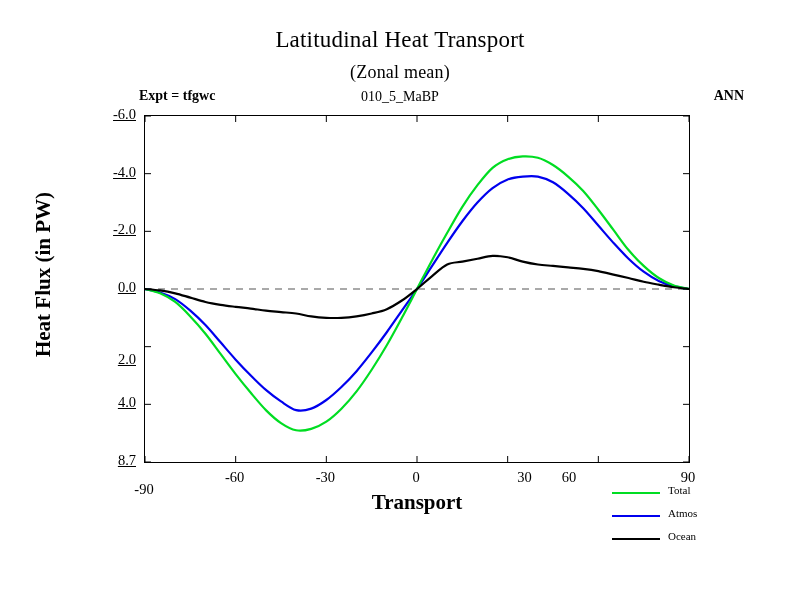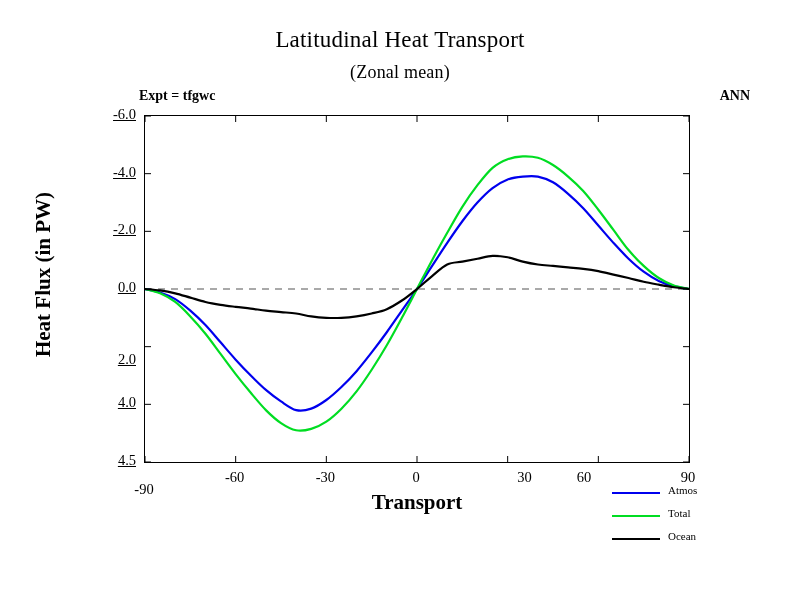--- a/index.html
+++ b/index.html
@@ -38,21 +38,21 @@
     position: absolute;
     font-size: 14px;
     font-weight: bold;
     font-family: "Liberation Serif", serif;
   }
   #annot-expt { left: 139px; top: 88px; }
   #annot-center {
     left: 0; width: 800px; text-align: center; top: 89px;
     font-size: 14px; font-weight: normal;
   }
-  #annot-ann { right: 50px; top: 88px; }
+  #annot-ann { right: 56px; top: 88px; }
 
   #plot-area {
     position: absolute;
     left: 144px;
     top: 115px;
     width: 546px;
     height: 348px;
     border: 1px solid #000000;
     box-sizing: border-box;
     background: #ffffff;
@@ -124,20 +124,21 @@
 </style>
 </head>
 <body>
 
 <div id="figure">
 
   <div class="title" id="chart-title">Latitudinal Heat Transport</div>
   <div class="title" id="chart-subtitle">(Zonal mean)</div>
 
   <div class="annot" id="annot-expt">Expt = tfgwc</div>
+  <div class="annot" id="annot-center">010_5_MaBP</div>
   <div class="annot" id="annot-ann">ANN</div>
 
   <div id="plot-area">
     <svg id="plot-svg" width="544" height="346" viewBox="0 0 544 346">
         <line x1="0" y1="173" x2="544" y2="173" stroke="#555555" stroke-width="1.2" stroke-dasharray="7,6"></line>
         <line x1="0" y1="346" x2="0" y2="340" stroke="#000" stroke-width="1"></line>
         <line x1="0" y1="0" x2="0" y2="6" stroke="#000" stroke-width="1"></line>
         <line x1="90.66666666666666" y1="346" x2="90.66666666666666" y2="340" stroke="#000" stroke-width="1"></line>
         <line x1="90.66666666666666" y1="0" x2="90.66666666666666" y2="6" stroke="#000" stroke-width="1"></line>
         <line x1="181.33333333333331" y1="346" x2="181.33333333333331" y2="340" stroke="#000" stroke-width="1"></line>
@@ -167,44 +168,44 @@
         <path d="M 0.00 173.00 C 2.52 173.58 10.07 174.78 15.11 176.46 C 20.15 178.14 25.19 180.06 30.22 183.09 C 35.26 186.12 40.30 190.30 45.33 194.63 C 50.37 198.95 55.41 203.76 60.44 209.04 C 65.48 214.33 70.52 220.57 75.56 226.34 C 80.59 232.11 85.63 238.12 90.67 243.64 C 95.70 249.17 100.74 254.45 105.78 259.50 C 110.81 264.55 115.85 269.59 120.89 273.92 C 125.93 278.24 130.96 282.09 136.00 285.45 C 141.04 288.81 146.07 292.90 151.11 294.10 C 156.15 295.30 161.19 294.34 166.22 292.66 C 171.26 290.98 176.30 287.61 181.33 284.01 C 186.37 280.40 191.41 275.84 196.44 271.03 C 201.48 266.23 206.52 260.94 211.56 255.18 C 216.59 249.41 221.63 242.92 226.67 236.43 C 231.70 229.95 236.74 223.22 241.78 216.25 C 246.81 209.28 251.85 201.83 256.89 194.63 C 261.93 187.42 266.96 180.45 272.00 173.00 C 277.04 165.55 282.07 157.62 287.11 149.93 C 292.15 142.24 297.19 134.32 302.22 126.87 C 307.26 119.42 312.30 111.97 317.33 105.24 C 322.37 98.51 327.41 92.03 332.44 86.50 C 337.48 80.97 342.52 75.93 347.56 72.08 C 352.59 68.24 357.63 65.36 362.67 63.43 C 367.70 61.51 372.74 61.03 377.78 60.55 C 382.81 60.07 387.85 59.59 392.89 60.55 C 397.93 61.51 402.96 63.43 408.00 66.32 C 413.04 69.20 418.07 73.52 423.11 77.85 C 428.15 82.17 433.19 86.98 438.22 92.27 C 443.26 97.55 448.30 103.80 453.33 109.57 C 458.37 115.33 463.41 121.34 468.44 126.87 C 473.48 132.39 478.52 137.92 483.56 142.72 C 488.59 147.53 493.63 152.00 498.67 155.70 C 503.70 159.40 508.74 162.52 513.78 164.93 C 518.81 167.33 523.85 168.77 528.89 170.12 C 533.93 171.46 541.48 172.52 544.00 173.00" fill="none" stroke="#0000ee" stroke-width="2.2" stroke-linejoin="round" stroke-linecap="round"></path>
         <path d="M 0.00 173.00 C 2.52 173.72 10.07 175.16 15.11 177.33 C 20.15 179.49 25.19 182.13 30.22 185.98 C 35.26 189.82 40.30 195.11 45.33 200.39 C 50.37 205.68 55.41 211.44 60.44 217.69 C 65.48 223.94 70.52 231.15 75.56 237.88 C 80.59 244.60 85.63 251.57 90.67 258.06 C 95.70 264.55 100.74 270.79 105.78 276.80 C 110.81 282.81 115.85 289.05 120.89 294.10 C 125.93 299.15 130.96 303.71 136.00 307.07 C 141.04 310.44 146.07 313.32 151.11 314.28 C 156.15 315.24 161.19 314.28 166.22 312.84 C 171.26 311.40 176.30 309.00 181.33 305.63 C 186.37 302.27 191.41 297.70 196.44 292.66 C 201.48 287.61 206.52 281.85 211.56 275.36 C 216.59 268.87 221.63 261.42 226.67 253.73 C 231.70 246.04 236.74 237.88 241.78 229.23 C 246.81 220.58 251.85 211.20 256.89 201.83 C 261.93 192.46 266.96 182.61 272.00 173.00 C 277.04 163.39 282.07 153.54 287.11 144.17 C 292.15 134.80 297.19 125.67 302.22 116.78 C 307.26 107.88 312.30 98.75 317.33 90.83 C 322.37 82.90 327.41 75.69 332.44 69.20 C 337.48 62.71 342.52 56.23 347.56 51.90 C 352.59 47.58 357.63 45.17 362.67 43.25 C 367.70 41.33 372.74 40.61 377.78 40.37 C 382.81 40.13 387.85 40.37 392.89 41.81 C 397.93 43.25 402.96 45.89 408.00 49.02 C 413.04 52.14 418.07 56.22 423.11 60.55 C 428.15 64.87 433.19 69.44 438.22 74.97 C 443.26 80.49 448.30 87.22 453.33 93.71 C 458.37 100.20 463.41 107.16 468.44 113.89 C 473.48 120.62 478.52 128.07 483.56 134.08 C 488.59 140.08 493.63 145.27 498.67 149.93 C 503.70 154.59 508.74 158.78 513.78 162.04 C 518.81 165.31 523.85 167.71 528.89 169.54 C 533.93 171.37 541.48 172.42 544.00 173.00" fill="none" stroke="#00dd22" stroke-width="2.2" stroke-linejoin="round" stroke-linecap="round"></path>
         <path d="M 0.00 173.00 C 2.52 173.24 10.07 173.72 15.11 174.44 C 20.15 175.16 25.19 176.12 30.22 177.33 C 35.26 178.53 40.30 180.21 45.33 181.65 C 50.37 183.09 55.41 184.77 60.44 185.98 C 65.48 187.18 70.52 188.04 75.56 188.86 C 80.59 189.68 85.63 190.25 90.67 190.88 C 95.70 191.50 100.74 191.98 105.78 192.61 C 110.81 193.23 115.85 194.05 120.89 194.63 C 125.93 195.20 130.96 195.59 136.00 196.07 C 141.04 196.55 146.07 196.79 151.11 197.51 C 156.15 198.23 161.19 199.67 166.22 200.39 C 171.26 201.11 176.30 201.59 181.33 201.83 C 186.37 202.07 191.41 202.07 196.44 201.83 C 201.48 201.59 206.52 201.11 211.56 200.39 C 216.59 199.67 221.63 198.71 226.67 197.51 C 231.70 196.31 236.74 195.35 241.78 193.18 C 246.81 191.02 251.85 187.90 256.89 184.53 C 261.93 181.17 266.96 177.08 272.00 173.00 C 277.04 168.92 282.07 164.11 287.11 160.03 C 292.15 155.94 297.19 150.89 302.22 148.49 C 307.26 146.09 312.30 146.57 317.33 145.61 C 322.37 144.65 327.41 143.69 332.44 142.72 C 337.48 141.76 342.52 140.08 347.56 139.84 C 352.59 139.60 357.63 140.32 362.67 141.28 C 367.70 142.24 372.74 144.41 377.78 145.61 C 382.81 146.81 387.85 147.77 392.89 148.49 C 397.93 149.21 402.96 149.45 408.00 149.93 C 413.04 150.41 418.07 150.89 423.11 151.38 C 428.15 151.86 433.19 152.19 438.22 152.82 C 443.26 153.44 448.30 154.16 453.33 155.12 C 458.37 156.08 463.41 157.43 468.44 158.58 C 473.48 159.74 478.52 160.84 483.56 162.04 C 488.59 163.24 493.63 164.69 498.67 165.79 C 503.70 166.90 508.74 167.76 513.78 168.67 C 518.81 169.59 523.85 170.55 528.89 171.27 C 533.93 171.99 541.48 172.71 544.00 173.00" fill="none" stroke="#000000" stroke-width="2.2" stroke-linejoin="round" stroke-linecap="round"></path>
       </svg>
   </div>
 
   <div id="ylabel-title">Heat Flux (in PW)</div>
   <div id="xlabel-title">Transport</div>
 
   <div id="tick-labels">
-      <div class="ylab" style="left: 90px; top: 452px;">4.5</div>
+      <div class="ylab" style="left: 90px; top: 452px;">8.7</div>
       <div class="ylab" style="left: 90px; top: 394.333px;">4.0</div>
       <div class="ylab" style="left: 90px; top: 351px;">2.0</div>
       <div class="ylab" style="left: 90px; top: 279px;">0.0</div>
       <div class="ylab" style="left: 90px; top: 221.333px;">-2.0</div>
       <div class="ylab" style="left: 90px; top: 163.667px;">-4.0</div>
       <div class="ylab" style="left: 90px; top: 106px;">-6.0</div>
       <div class="xlab" style="left: 119px; top: 469px; margin-top: 12px;">-90</div>
       <div class="xlab" style="left: 209.667px; top: 469px;">-60</div>
       <div class="xlab" style="left: 300.333px; top: 469px;">-30</div>
       <div class="xlab" style="left: 391px; top: 469px;">0</div>
       <div class="xlab" style="left: 481.667px; top: 469px; text-align: right;">30</div>
-      <div class="xlab" style="left: 559px; top: 469px;">60</div>
+      <div class="xlab" style="left: 544px; top: 469px;">60</div>
       <div class="xlab" style="left: 663px; top: 469px;">90</div>
     </div>
 
   <div id="legend">
+      <div class="legend-row">
+        <div class="legend-line" style="background: rgb(0, 221, 34);"></div>
+        <div class="legend-text">Total</div>
+      </div>
       <div class="legend-row">
         <div class="legend-line" style="background: rgb(0, 0, 238);"></div>
         <div class="legend-text">Atmos</div>
-      </div>
-      <div class="legend-row">
-        <div class="legend-line" style="background: rgb(0, 221, 34);"></div>
-        <div class="legend-text">Total</div>
       </div>
       <div class="legend-row">
         <div class="legend-line" style="background: rgb(0, 0, 0);"></div>
         <div class="legend-text">Ocean</div>
       </div>
     </div>
 
 </div>
 
 </body></html>

